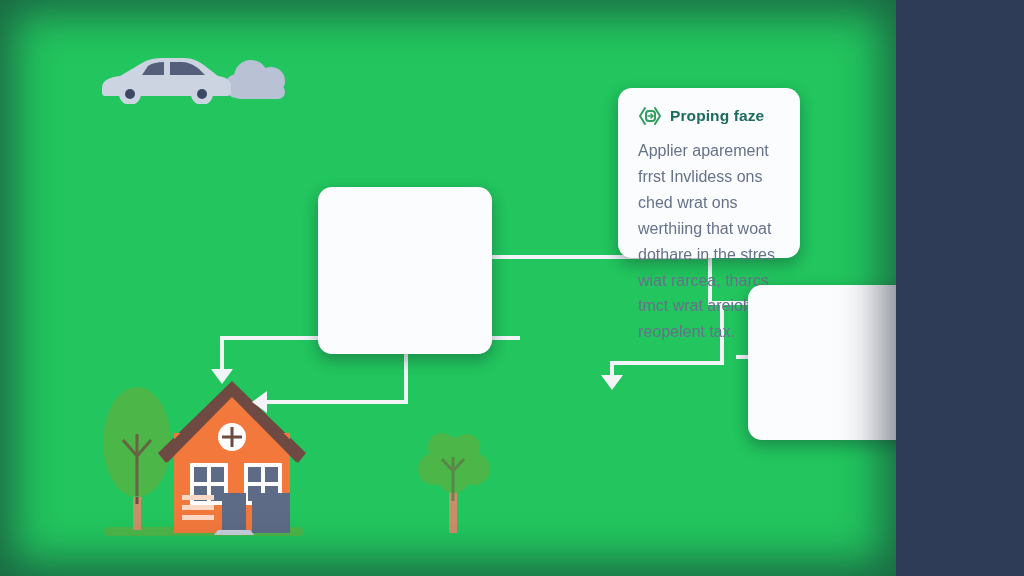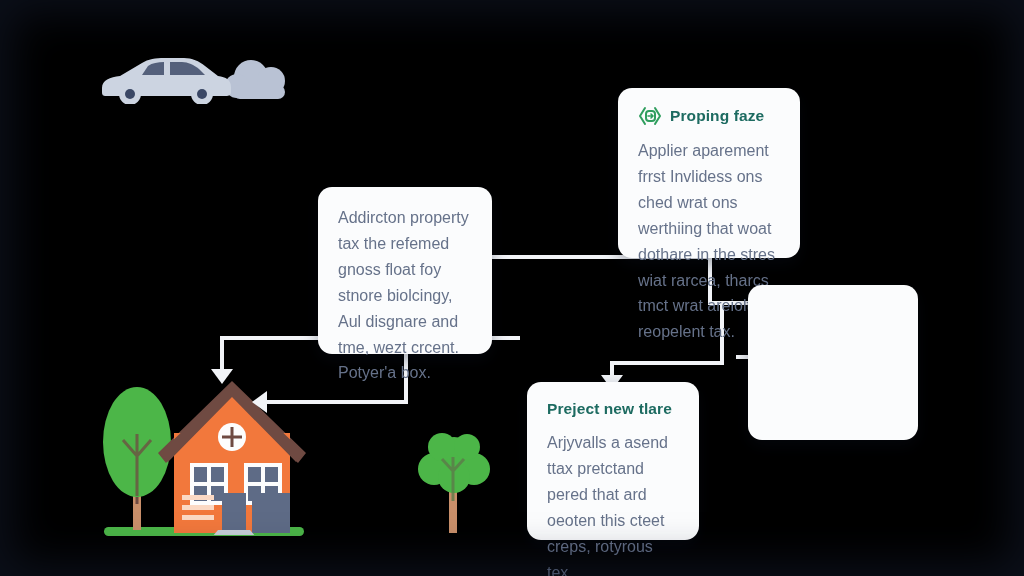--- a/index.html
+++ b/index.html
@@ -2,23 +2,23 @@
 <html><head>
 <meta charset="utf-8">
 <style>
   html, body {
     margin: 0;
     padding: 0;
     background: #2f3c57;
   }
   #stage {
     position: relative;
-    width: 1024px;
+    width: 896px;
     height: 576px;
-    background: #000000;
+    background: #22c55e;
     overflow: hidden;
     font-family: "Liberation Sans", sans-serif;
   }
   
   #vignette {
     position: absolute;
     inset: 0;
     pointer-events: none;
     box-shadow: inset 0 0 42px 14px rgba(20,28,46,0.55);
     z-index: 60;
@@ -197,27 +197,20 @@
         <path d="M17 2 L22 10 L17 18" stroke="#2f9e5e" stroke-width="2" fill="none" stroke-linecap="round" stroke-linejoin="round"></path>
         <rect x="8" y="5" width="9" height="10" rx="3" stroke="#2f9e5e" stroke-width="2" fill="none"></rect>
         <path d="M10 10 L15 10 M13 8 L15 10 L13 12" stroke="#2f9e5e" stroke-width="1.6" fill="none" stroke-linecap="round" stroke-linejoin="round"></path>
       </svg>
       <span class="card-title">Proping faze</span>
     </div>
     <div class="card-body">Applier aparement frrst Invlidess ons ched wrat ons werthiing that woat dothare in the stres wiat rarcea, tharcs tmct wrat areiolt reopelent tax.</div>
   </div>
 
   <div class="card" style="left:318px; top:187px; width:174px; height:167px;">
-    <div class="card-body">Addircton property tax the refemed gnoss float foy stnore biolcingy, Aul disgnare and tme, wezt crcent. Potyer'a box.</div>
   </div>
 
   <div class="card" style="left:748px; top:285px; width:170px; height:155px;">
   </div>
 
-  <div class="card" style="left:527px; top:382px; width:172px; height:158px;">
-    <div class="card-head">
-      <span class="card-title">Preject new tlare</span>
-    </div>
-    <div class="card-body">Arjyvalls a asend ttax pretctand pered that ard oeoten this cteet creps, rotyrous tex.</div>
-  </div>
 
   <div id="vignette"></div>
 </div>
 
 </body></html>

